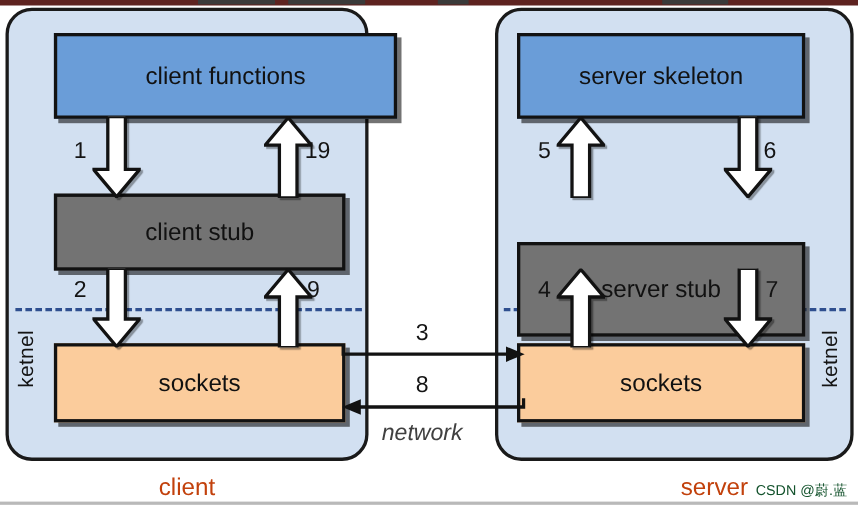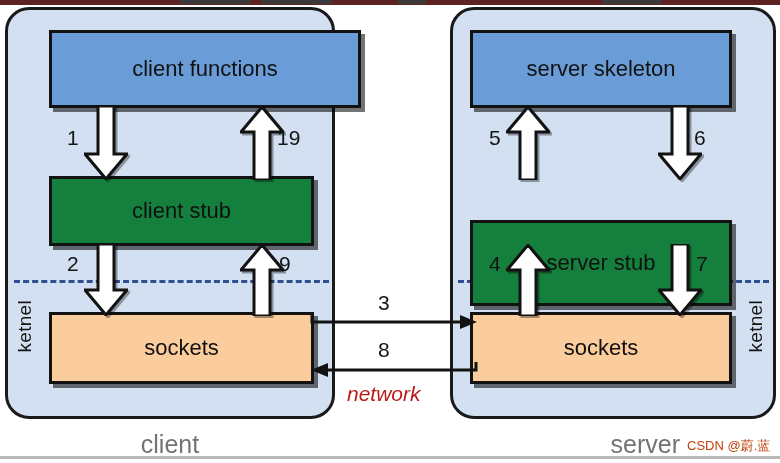--- a/index.html
+++ b/index.html
@@ -61,21 +61,21 @@
     display: flex;
     align-items: center;
     justify-content: center;
     text-align: center;
     color: #111111;
     font-size: 22px;
     line-height: 1.12;
     box-shadow: 4px 4px 0 rgba(0,0,0,0.55);
   }
   .box.fn   { background: #6a9dd8; }
-  .box.stub { background: #15803d; }
+  .box.stub { background: #737373; }
   .box.sock { background: #fbcc9c; }
 
   .box-label { pointer-events: none; }
 
   
   .varrow {
     position: absolute;
     filter: drop-shadow(2px 2px 0 rgba(0,0,0,0.35));
   }
   .varrow svg { display: block; }
@@ -105,36 +105,36 @@
     font-size: 19px;
     color: #141414;
     writing-mode: vertical-rl;
     transform: rotate(180deg);
     letter-spacing: 0.3px;
   }
 
   
   .caption {
     position: absolute;
-    font-size: 25px;
-    color: #737373;
+    font-size: 22px;
+    color: #c2410c;
     text-align: center;
   }
 
   .network-label {
     position: absolute;
     font-size: 21px;
     font-style: italic;
-    color: #b91c1c;
+    color: #404040;
   }
 
   .watermark {
     position: absolute;
     font-size: 13px;
-    color: #c2410c;
+    color: #14532d;
     white-space: nowrap;
     font-family: "Liberation Sans", "DejaVu Sans", sans-serif;
   }
 </style>
 </head>
 <body>
 
 <div id="canvas">
 
   <div class="top-strip"></div>

